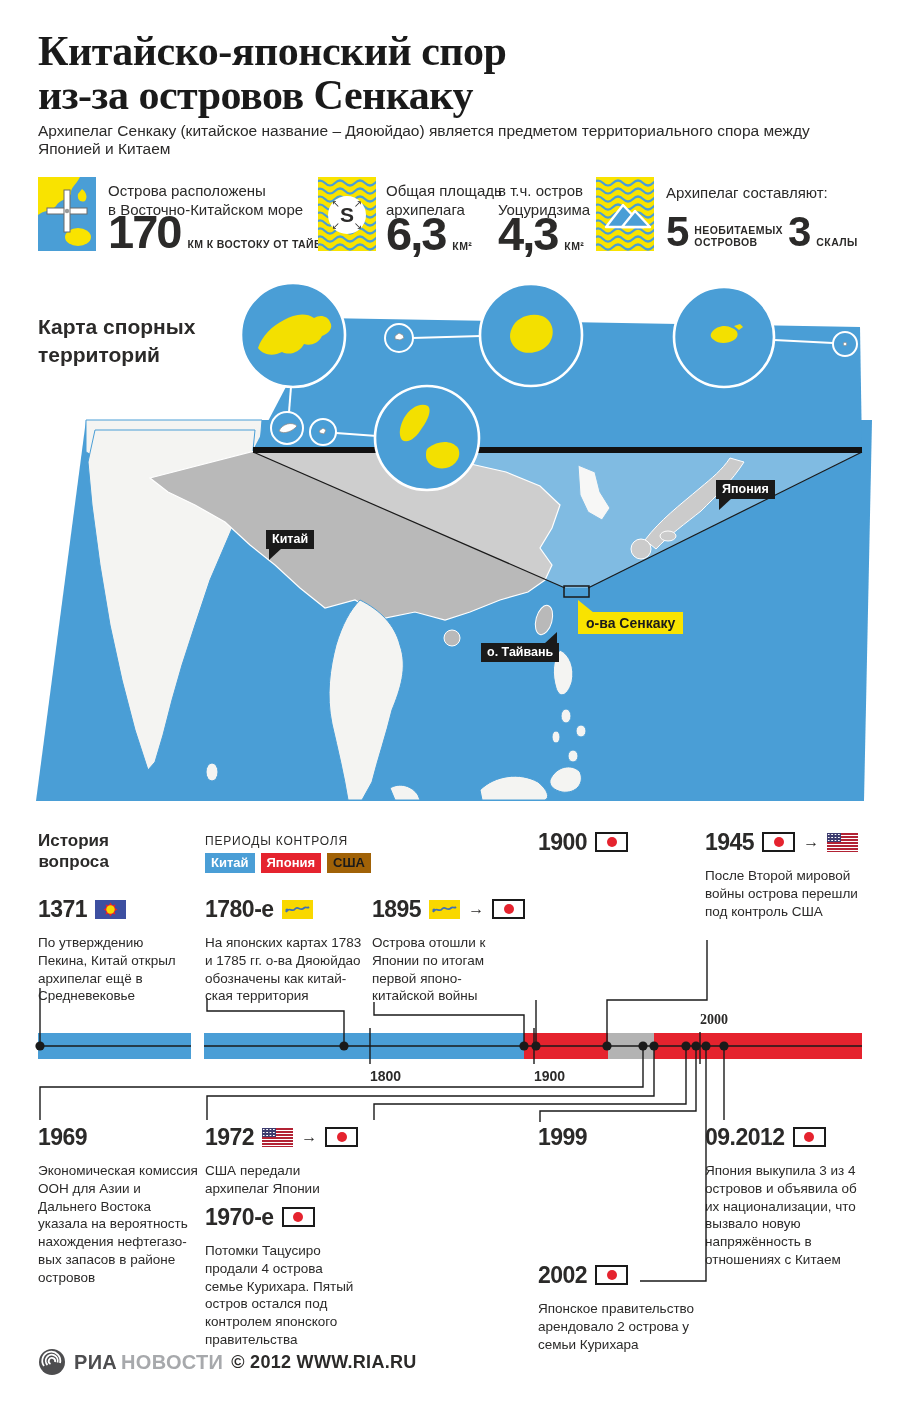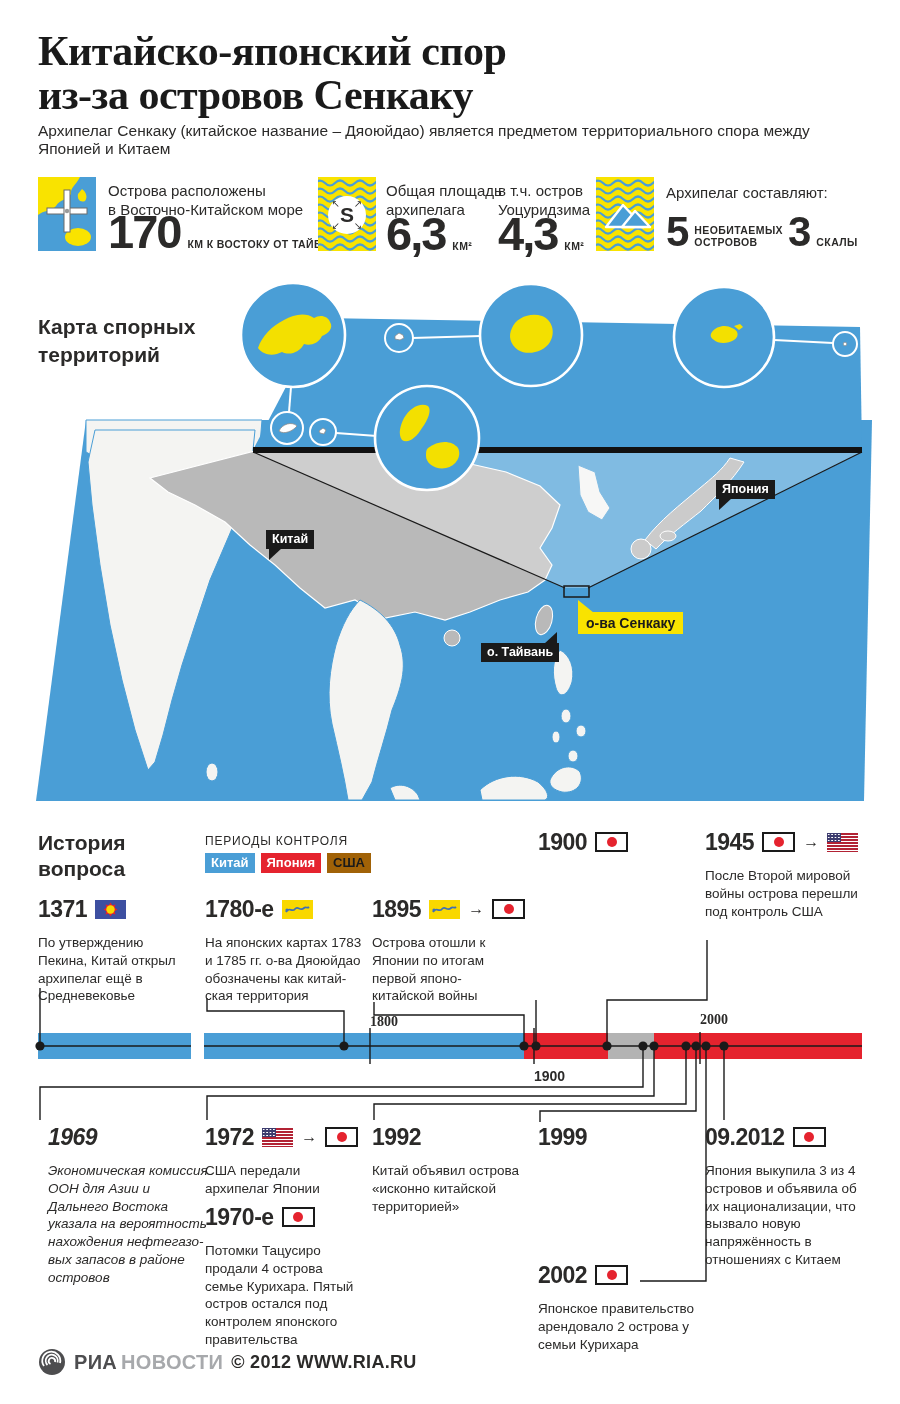--- a/index.html
+++ b/index.html
@@ -26,21 +26,21 @@
   .tag.dark{background:#1a1a1a;color:#fff;}
   .tag.yellow{background:#f9e300;color:#1a1a1a;font-size:14px;padding:3px 8px;}
   .tag.pt-bl::after{content:"";position:absolute;left:3px;bottom:-11px;width:0;height:0;
         border-top:12px solid #1a1a1a;border-right:13px solid transparent;}
   .tag.pt-tr::before{content:"";position:absolute;right:2px;top:-11px;width:0;height:0;
         border-bottom:12px solid #1a1a1a;border-left:13px solid transparent;}
   .tag.pt-tl::before{content:"";position:absolute;left:0;top:-12px;width:0;height:0;
         border-bottom:13px solid #f9e300;border-right:16px solid transparent;}
 
   
-  .tl-head{font-size:21px;font-weight:700;line-height:1.25;}
+  .tl-head{font-size:17px;font-weight:700;line-height:1.25;text-align:right;}
   .periods-title{font-size:12px;letter-spacing:.8px;}
   .legend{display:flex;gap:6px;}
   .chip{font-size:13px;font-weight:700;padding:2px 6px 3px;}
   .chip.c-china{background:#4a9ed6;color:#fff;}
   .chip.c-japan{background:#e5232e;color:#fff;}
   .chip.c-usa{background:#a16207;color:#1a1a1a;}
 
   .event{position:absolute;}
   .event .head{display:flex;align-items:center;gap:8px;height:24px;}
   .year{font-size:23px;font-weight:700;letter-spacing:-0.5px;white-space:nowrap;}
@@ -305,21 +305,21 @@
       <circle cx="607" cy="1046" r="4.6"></circle>
         <circle cx="643" cy="1046" r="4.6"></circle>
       <circle cx="654" cy="1046" r="4.6"></circle>
         <circle cx="686" cy="1046" r="4.6"></circle>
       <circle cx="696" cy="1046" r="4.6"></circle>
         <circle cx="706" cy="1046" r="4.6"></circle>
       <circle cx="724" cy="1046" r="4.6"></circle>
     </g>
   </svg>
 
-  <div class="axis-year" style="left:370px;top:1014px;font-family:Liberation Serif, serif;">1800</div>
+  <div class="axis-year" style="left:370px;top:1068px;">1800</div>
   <div class="axis-year" style="left:534px;top:1068px;">1900</div>
   <div class="axis-year" style="left:700px;top:1012px;font-family:Liberation Serif, serif;">2000</div>
 
   <div class="abs tl-head" style="left:38px;top:830px;">
     <div>История</div>
     <div>вопроса</div>
   </div>
   <div class="abs periods-title" style="left:205px;top:834px;">ПЕРИОДЫ КОНТРОЛЯ</div>
   <div class="abs legend" style="left:205px;top:853px;">
     <span class="chip c-china">Китай</span>
@@ -380,21 +380,21 @@
   <div class="event" style="left:705px;top:830px;width:162px;">
     <div class="head">
       <span class="year">1945</span>
       <span class="flag flag-japan"></span>
       <span class="flag-arrow">→</span>
       <span class="flag flag-usa"></span>
     </div>
     <p>После Второй мировой войны острова перешли под контроль США</p>
   </div>
 
-  <div class="event" style="left:48px;top:1125px;width:162px;font-style:italic;">
+  <div class="event" style="left:38px;top:1125px;width:162px;">
     <div class="head">
       <span class="year">1969</span>
     </div>
     <p>Экономическая комиссия ООН для Азии и Дальнего Востока указала на вероятность нахождения нефтегазо­вых запасов в районе островов</p>
   </div>
 
   <div class="event" style="left:205px;top:1125px;width:162px;">
     <div class="head">
       <span class="year">1972</span>
       <span class="flag flag-usa"></span>
@@ -405,26 +405,20 @@
   </div>
 
   <div class="event" style="left:205px;top:1205px;width:152px;">
     <div class="head">
       <span class="year">1970-е</span>
       <span class="flag flag-japan"></span>
     </div>
     <p>Потомки Тацусиро продали 4 острова семье Курихара. Пятый остров остался под контролем японского правительства</p>
   </div>
 
-  <div class="event" style="left:372px;top:1125px;width:156px;">
-    <div class="head">
-      <span class="year">1992</span>
-    </div>
-    <p>Китай объявил острова «исконно китайской территорией»</p>
-  </div>
 
   <div class="event" style="left:538px;top:1125px;width:162px;">
     <div class="head">
       <span class="year">1999</span>
     </div>
   </div>
 
   <div class="event" style="left:538px;top:1263px;width:162px;">
     <div class="head">
       <span class="year">2002</span>

